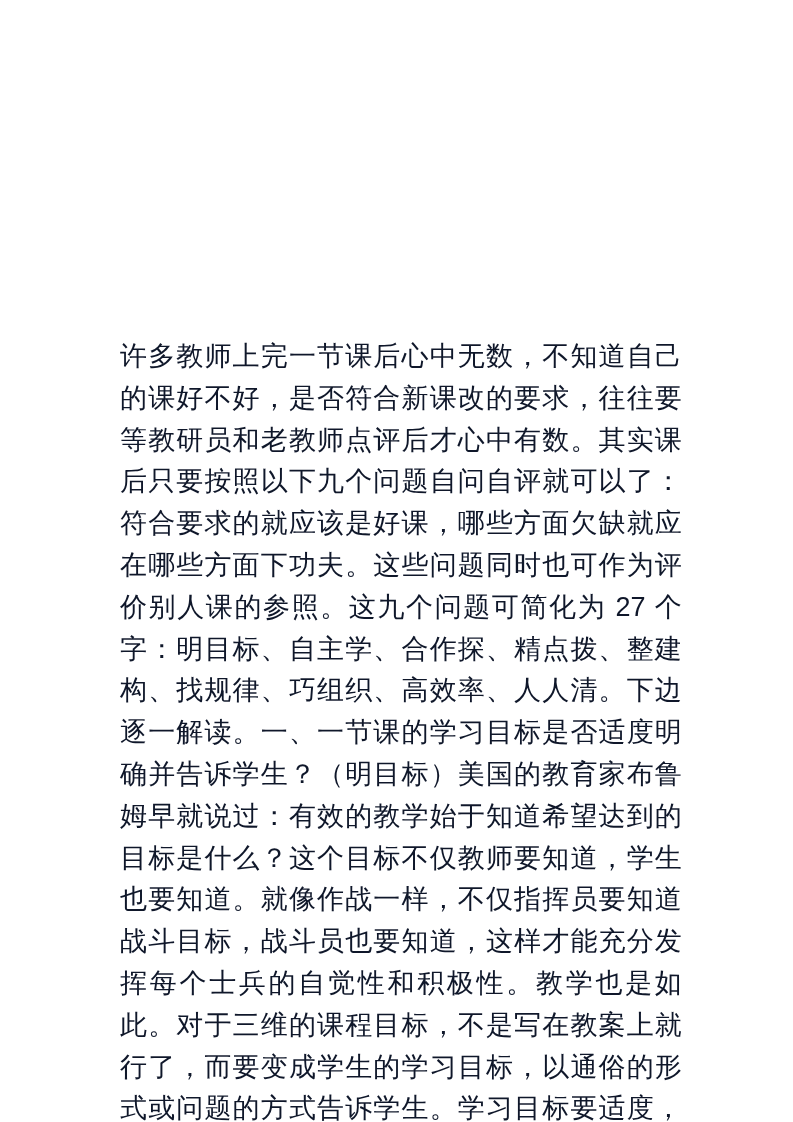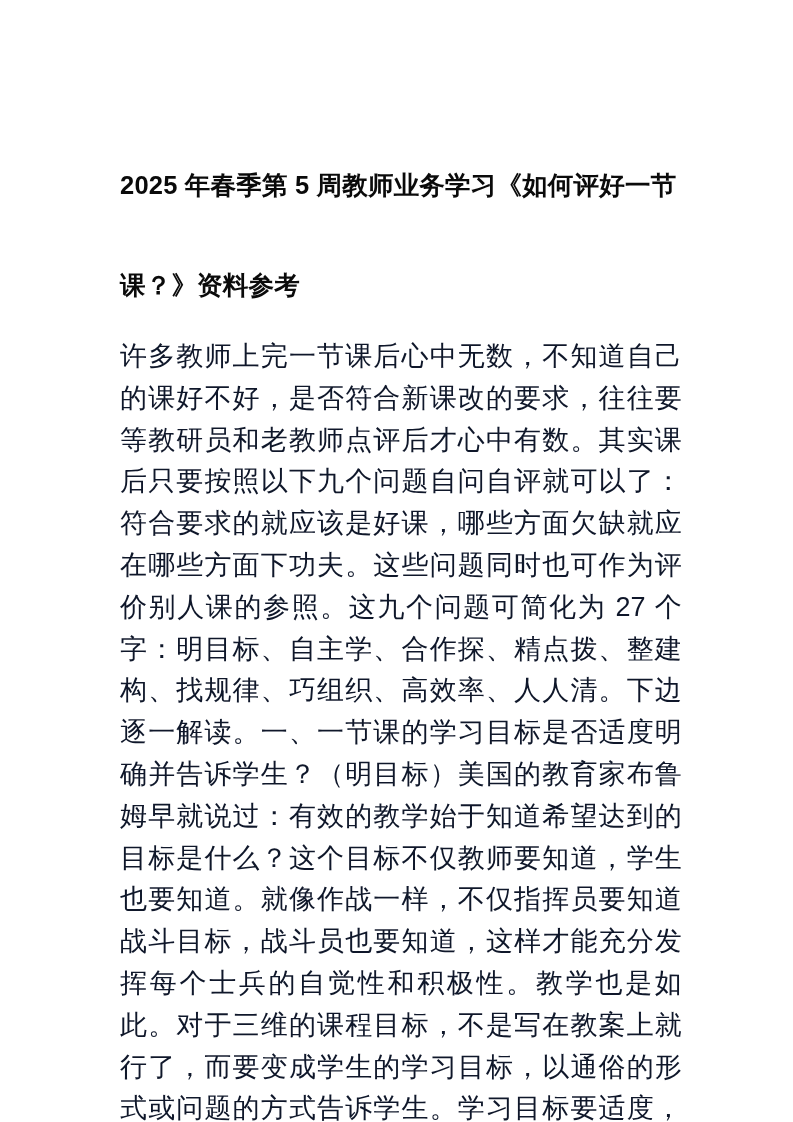--- a/index.html
+++ b/index.html
@@ -49,17 +49,16 @@
     color: #0f172a;
     word-break: break-all;
     white-space: normal;
   }
 </style>
 </head>
 <body>
 
 <div class="page">
 
-  <h1 class="doc-title">2025 年春季第 5 周教师业务学习《如何评好一节课？》资料参考</h1>
 
   <div class="doc-body">许多教师上完一节课后心中无数，不知道自己的课好不好，是否符合新课改的要求，往往要等教研员和老教师点评后才心中有数。其实课后只要按照以下九个问题自问自评就可以了：符合要求的就应该是好课，哪些方面欠缺就应在哪些方面下功夫。这些问题同时也可作为评价别人课的参照。这九个问题可简化为 27 个字：明目标、自主学、合作探、精点拨、整建构、找规律、巧组织、高效率、人人清。下边逐一解读。一、一节课的学习目标是否适度明确并告诉学生？（明目标）美国的教育家布鲁姆早就说过：有效的教学始于知道希望达到的目标是什么？这个目标不仅教师要知道，学生也要知道。就像作战一样，不仅指挥员要知道战斗目标，战斗员也要知道，这样才能充分发挥每个士兵的自觉性和积极性。教学也是如此。对于三维的课程目标，不是写在教案上就行了，而要变成学生的学习目标，以通俗的形式或问题的方式告诉学生。学习目标要适度，要具有可操作性和检测性，学生看到目标就知道怎么做、做什么、做到什么程度。</div>
 
 </div>
 
 </body></html>

